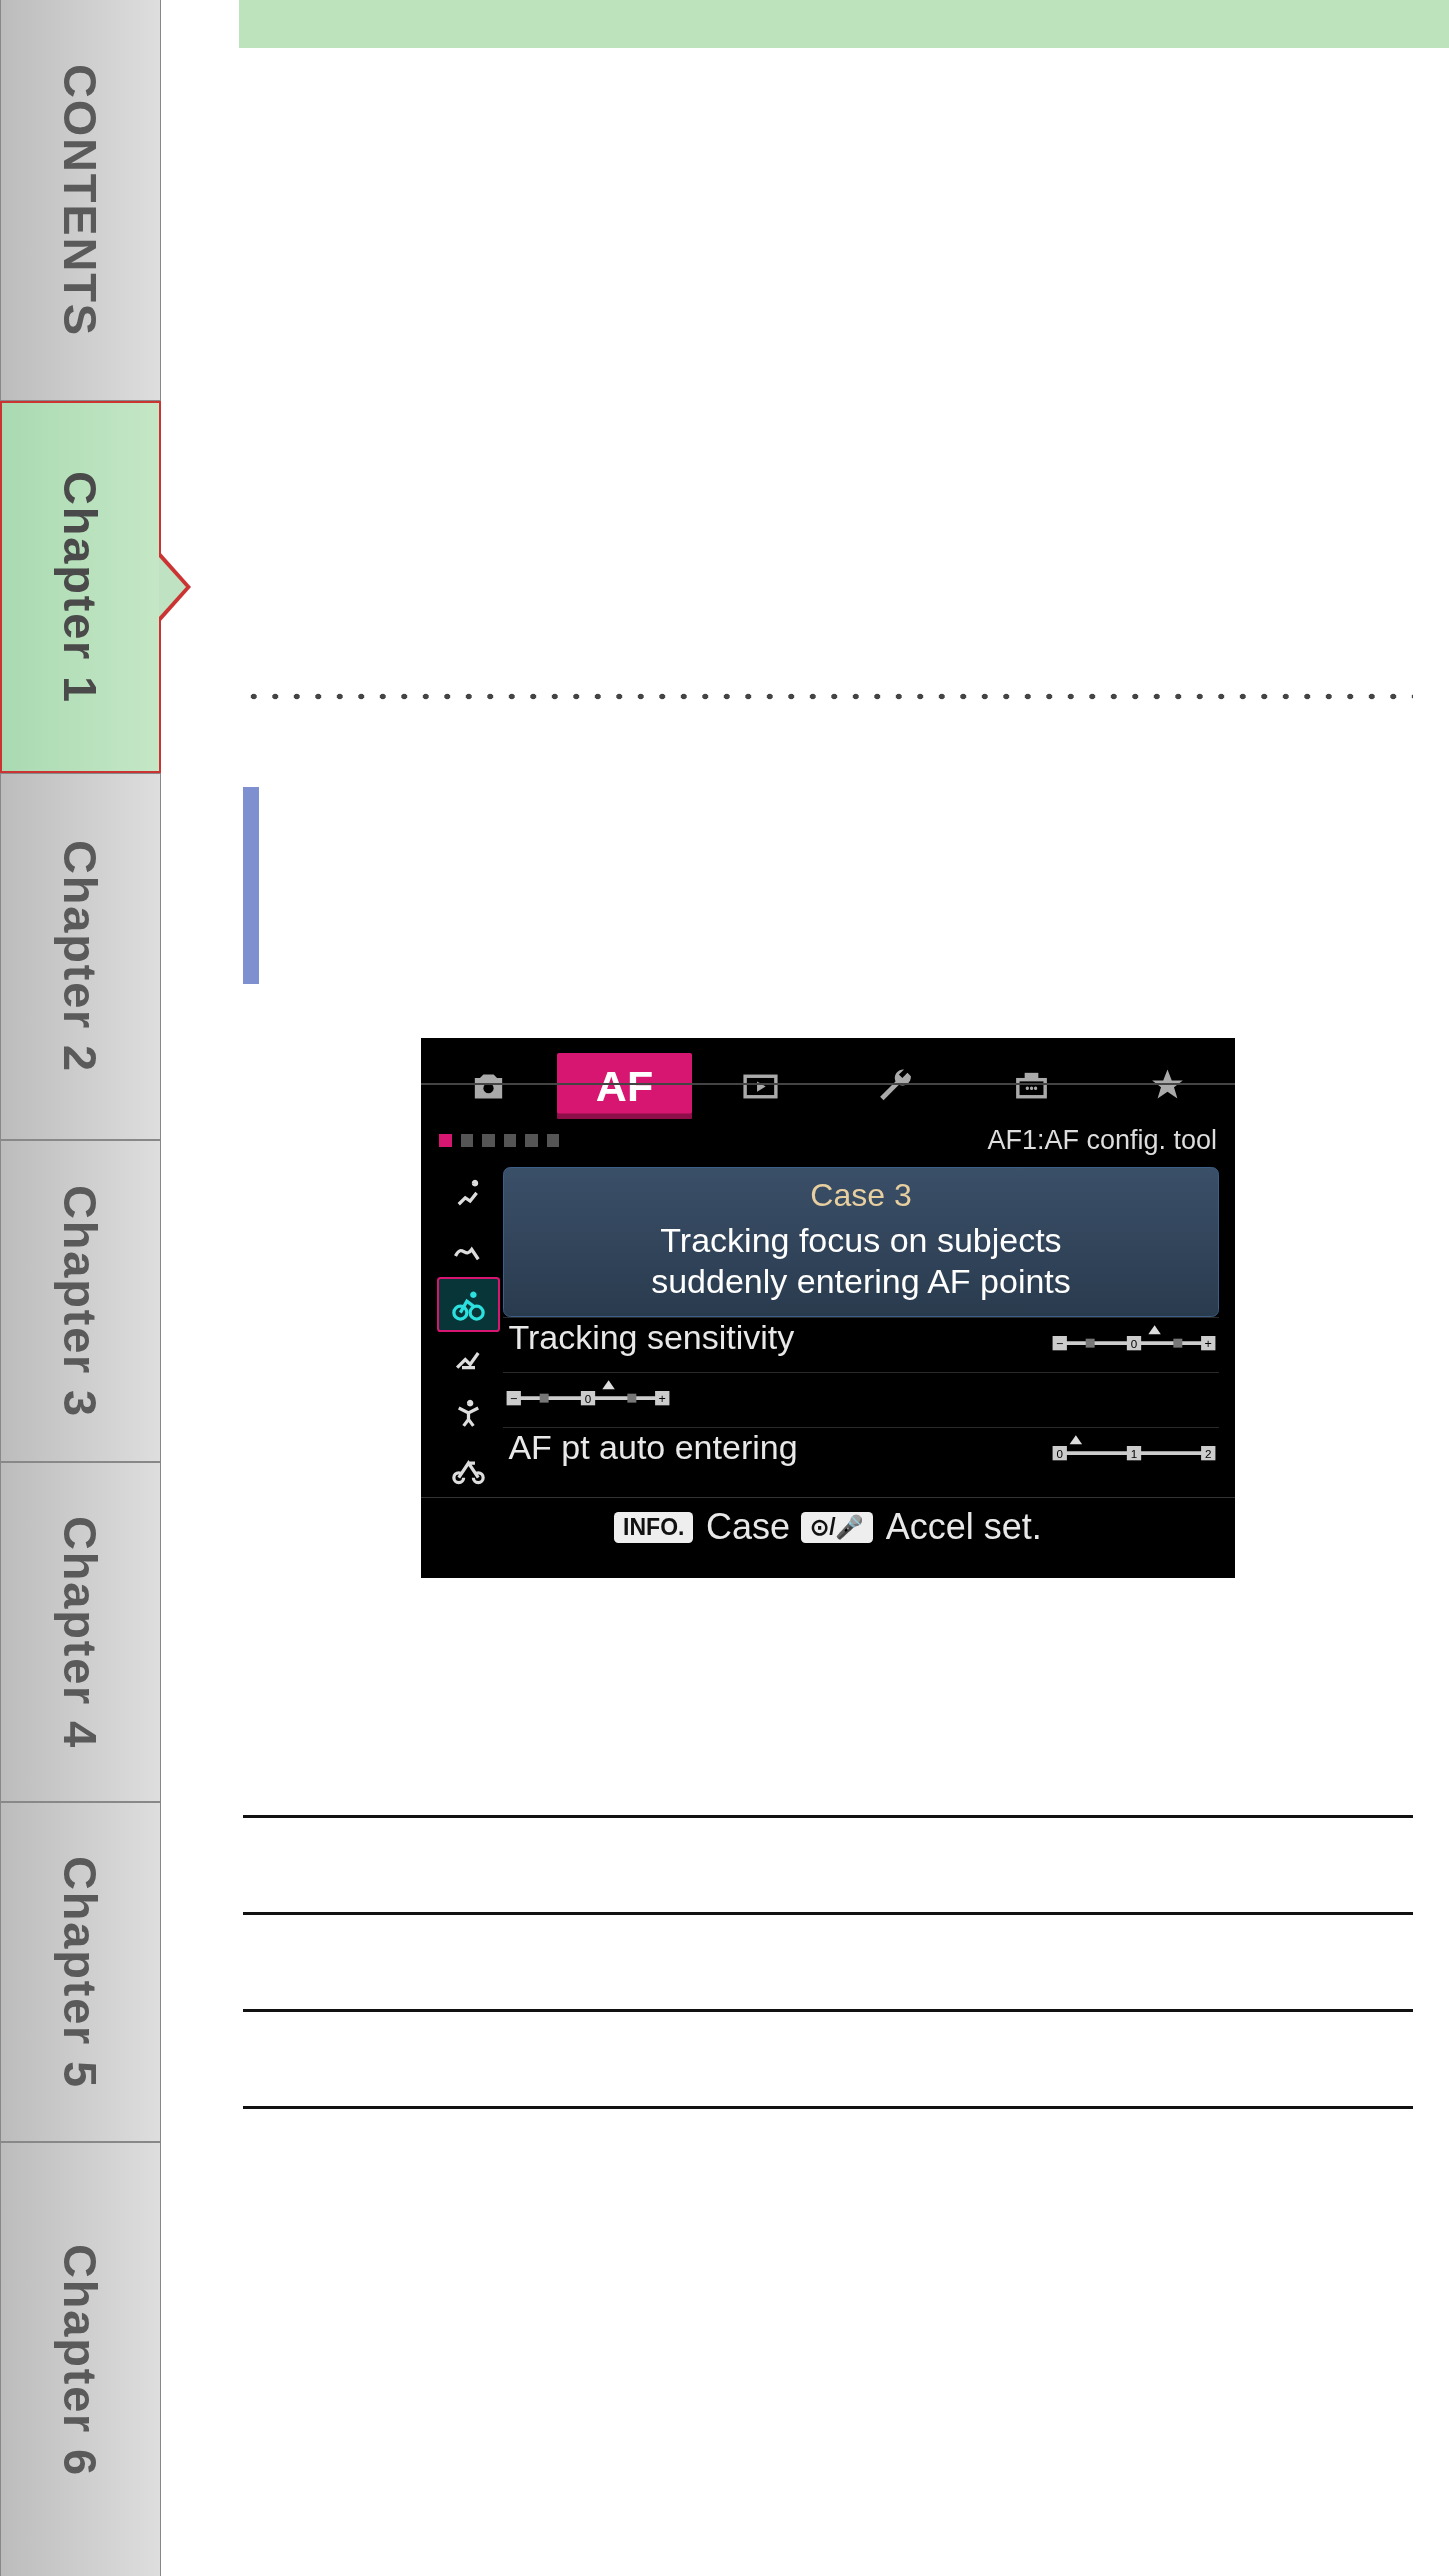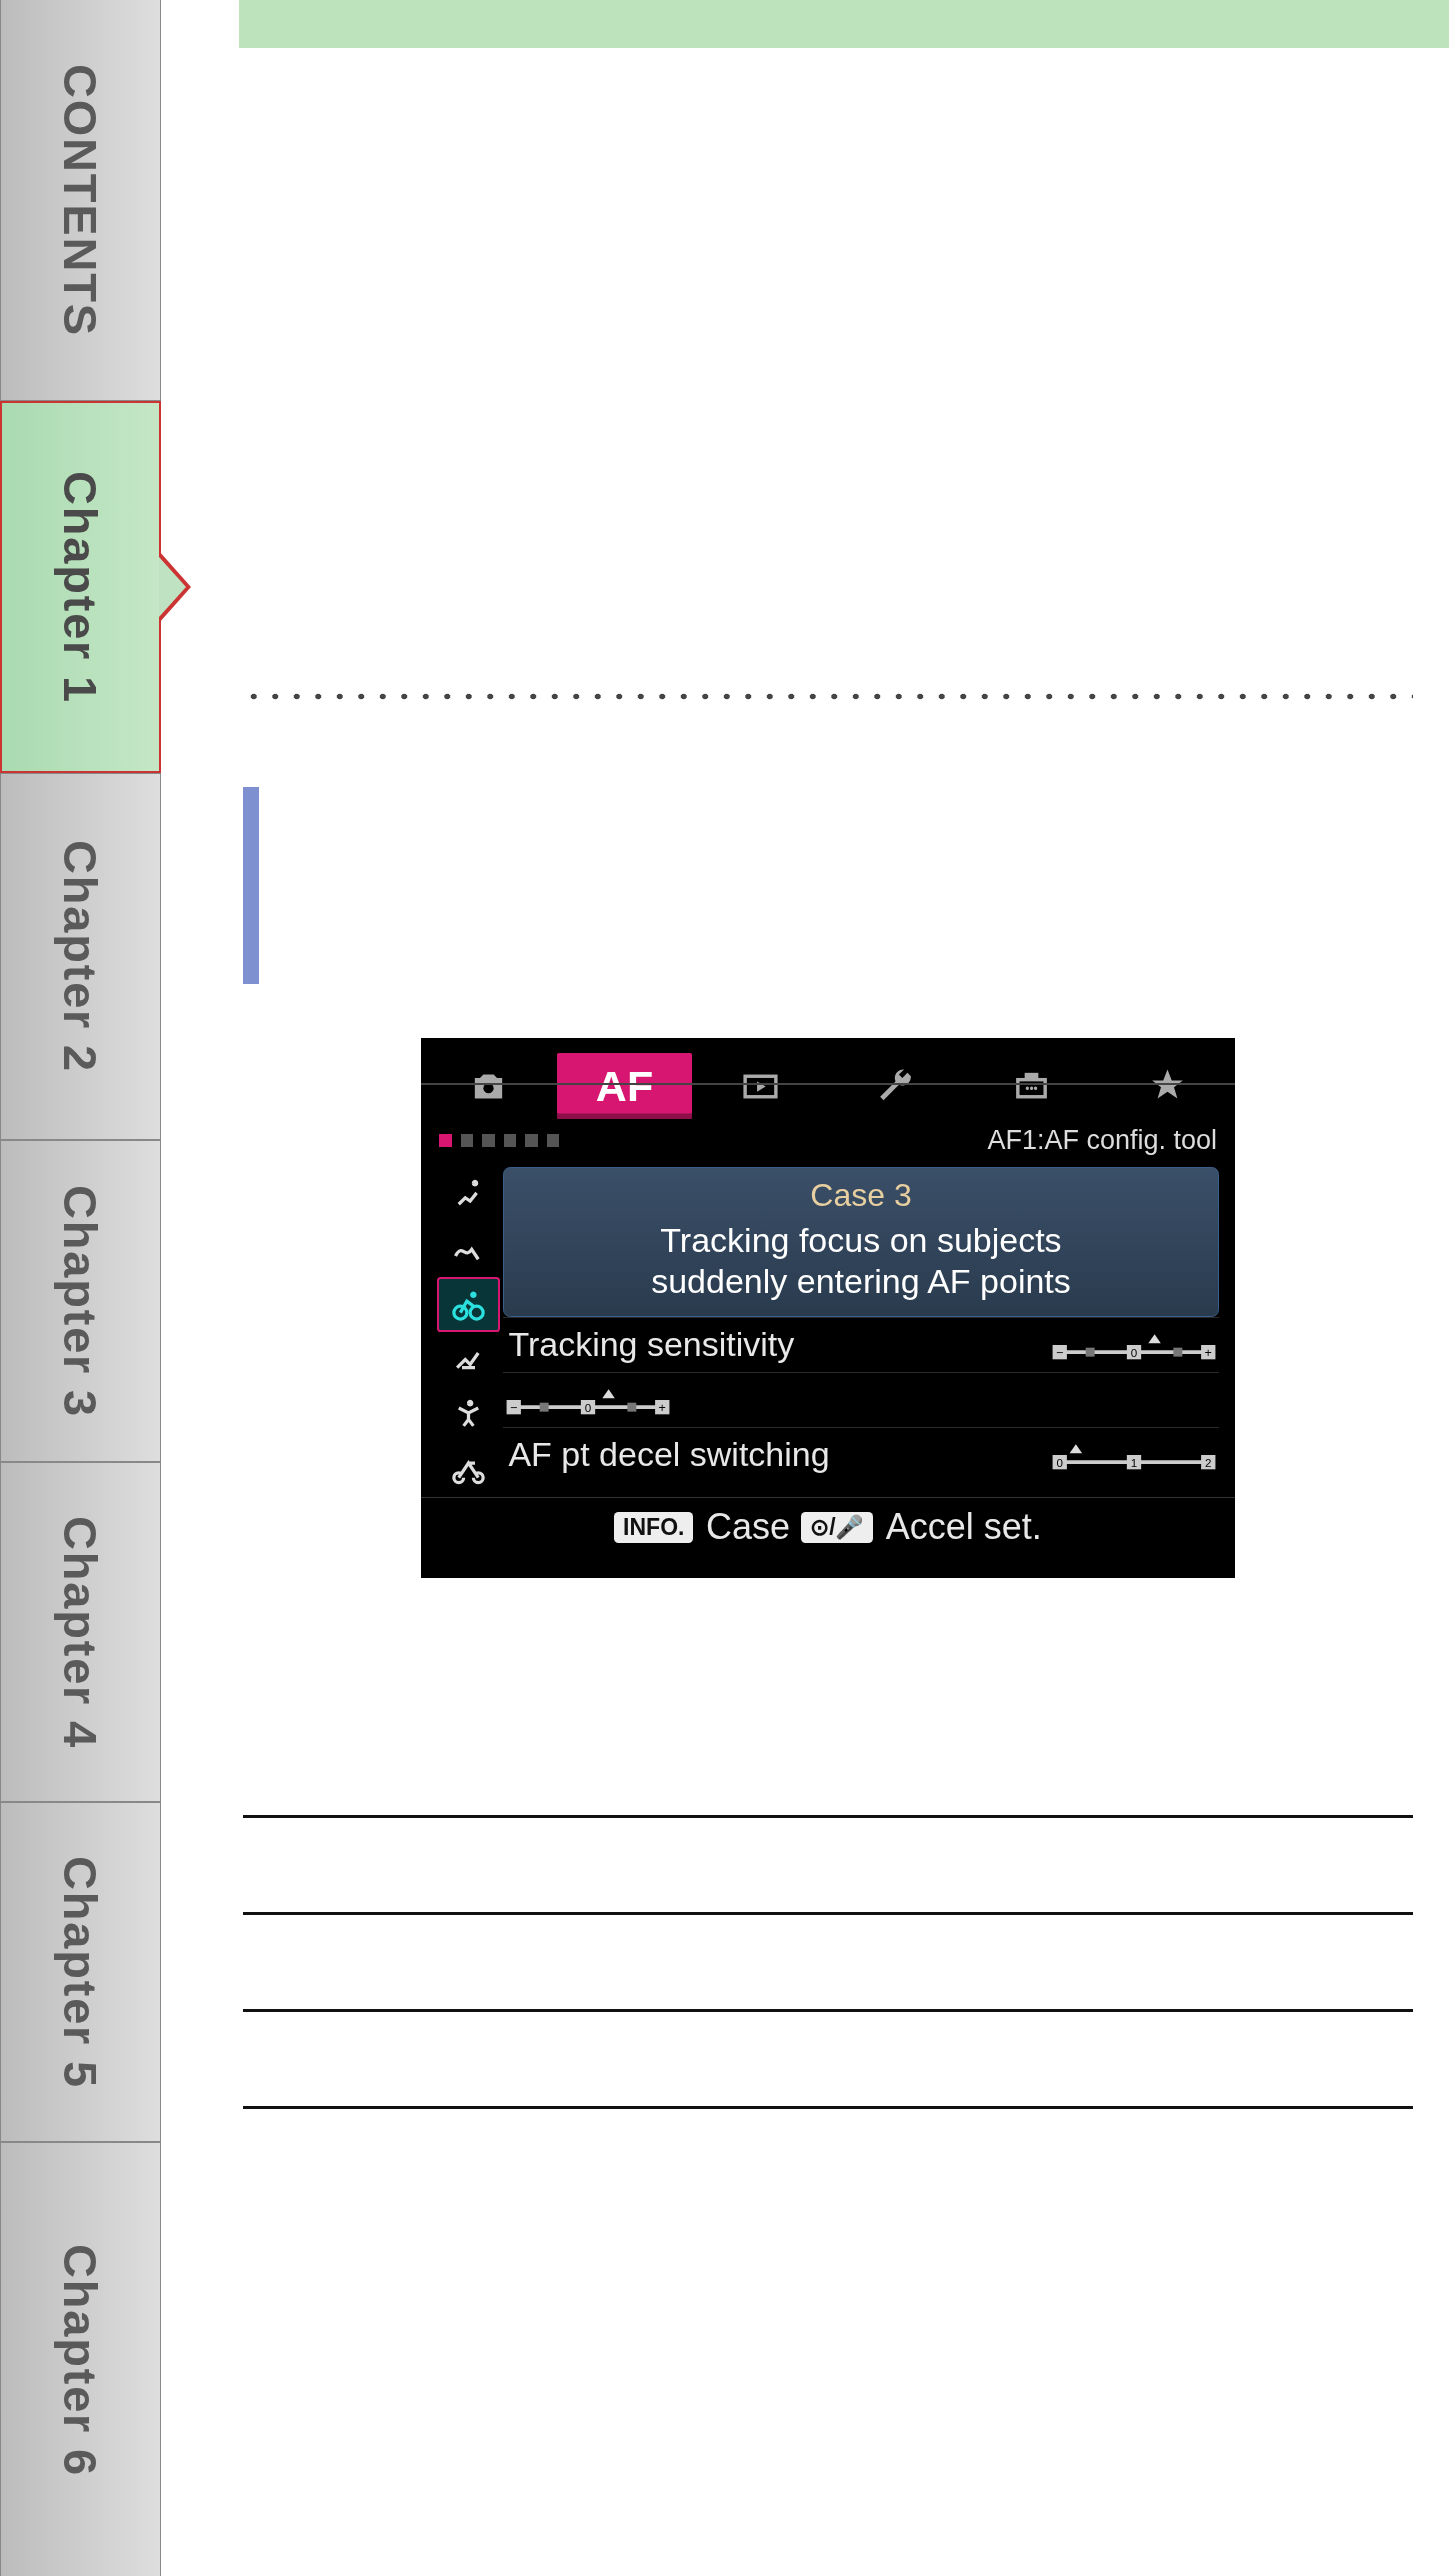--- a/index.html
+++ b/index.html
@@ -39,21 +39,21 @@
   .subtitle { font-size:27px; color:#ddd; }
   .cam-body { padding: 5.4px 16px 0 16px; display:flex; gap:3px; }
   .icon-col { width:63px; display:flex; flex-direction:column; }
   .irow { height:55px; display:flex; align-items:center; justify-content:center; border:1.8px solid transparent; }
   .irow.sel { border:2.7px solid #d61670; background:#083638; border-radius:3.6px; }
   .irow svg { width:39px; height:39px; }
   .main-col { flex:1; }
   .case-panel { border:1.8px solid #3a5f88; border-radius:7.2px; background:linear-gradient(#3a4f68,#2a3b4e); padding:9px 10.7px 14.3px 10.7px; text-align:center; }
   .case-title { font-size:32px; color:#e8cfa0; margin-bottom:5.4px; }
   .case-desc { font-size:34px; color:#fff; line-height:1.2; }
-  .param { display:flex; align-items:center; height:55px; border-top:1.8px solid #2a2a2a; }
+  .param { display:flex; height:55px; border-top:1.8px solid #2a2a2a; }
   .param .p-label { flex:1; font-size:34px; padding-left:5.4px; }
   .param .p-slider { width:170px; height:36px; }
   .cam-foot { height:59px; display:flex; align-items:center; justify-content:center; gap:11px; border-top:1.8px solid #333;text-align:right; }
   .foot-seg { display:flex; align-items:center; gap:12.5px; font-size:36px; }
   .foot-badge { background:#eee; color:#111; font-weight:700; font-size:23px; padding:1.8px 9px; border-radius:4.5px; }
 
   .tbl { margin-top:143px; }
   .tbl-row { display:flex; gap:32px; border-bottom:3.6px solid #111; height:97px; align-items:flex-end; }
   .cell-l { width:778px; }
   .cell-r { width:349px; margin-left:auto; border-bottom:3.6px solid #111; height:0; }
@@ -207,21 +207,21 @@
               <rect x="87" y="20" width="16" height="16" fill="#ccc"></rect>
                 <text x="95" y="33" text-anchor="middle" font-size="13" fill="#000">0</text>
               <rect x="170" y="20" width="16" height="16" fill="#ccc"></rect>
                 <text x="178" y="33" text-anchor="middle" font-size="14" fill="#000">+</text>
               <path d="M118 8l7 10h-14z" fill="#ddd"></path>
               <rect x="41" y="23" width="10" height="10" fill="#777"></rect>
                 <rect x="139" y="23" width="10" height="10" fill="#777"></rect>
             </svg>
           </div>
           <div class="param">
-            <span class="p-label">AF pt decel switching</span>
+            <span class="p-label">AF pt auto entering</span>
             <svg class="p-slider" viewBox="0 0 190 40">
               <line x1="10" y1="28" x2="180" y2="28" stroke="#ccc" stroke-width="4"></line>
               <rect x="4" y="20" width="16" height="16" fill="#ccc"></rect>
                 <text x="12" y="33" text-anchor="middle" font-size="13" fill="#000">0</text>
               <rect x="87" y="20" width="16" height="16" fill="#ccc"></rect>
                 <text x="95" y="33" text-anchor="middle" font-size="13" fill="#000">1</text>
               <rect x="170" y="20" width="16" height="16" fill="#ccc"></rect>
                 <text x="178" y="33" text-anchor="middle" font-size="13" fill="#000">2</text>
               <path d="M30 8l7 10h-14z" fill="#ddd"></path>
             </svg>

